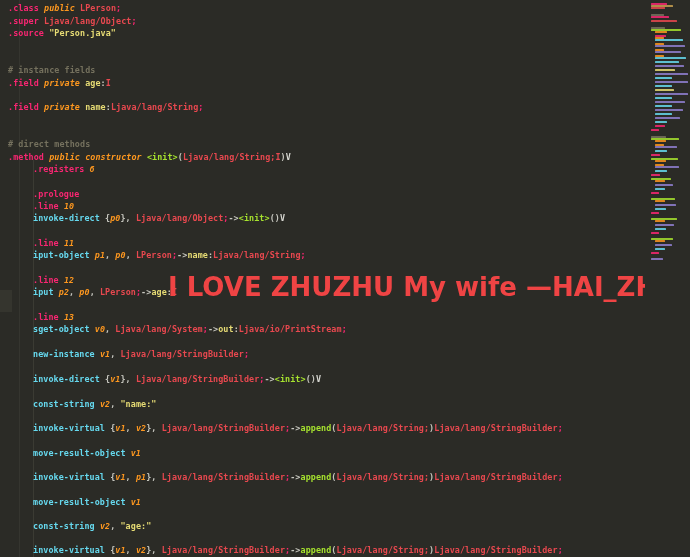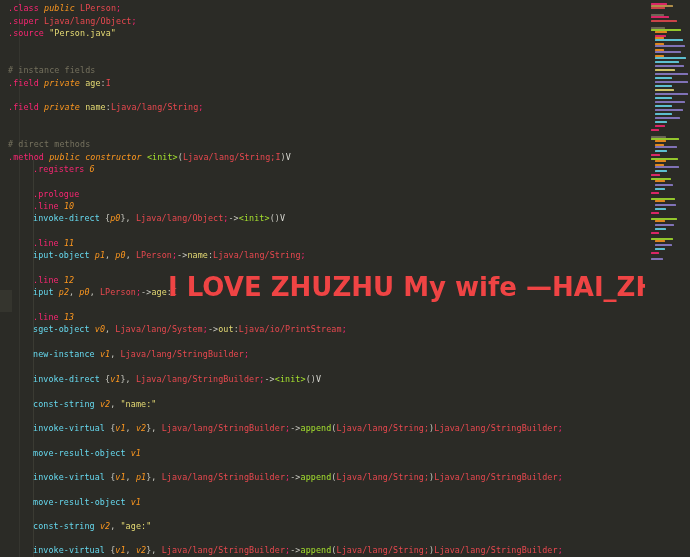--- a/index.html
+++ b/index.html
@@ -67,20 +67,21 @@
     font-size: 8.4px;
     line-height: 12.52px;
     white-space: pre;
     letter-spacing: 0.1px;
   }
   .code .ln {
     position: absolute;
     left: 8px;
     height: 12.52px;
     white-space: pre;
+    font-weight: bold;
   }
 
   
   .t-dir      { color: #f92672; }   
   .t-mod      { color: #fd971f; font-style: italic; }  
   .t-type     { color: #e8484f; }   
   .t-str      { color: #e6db74; }   
   .t-cmt      { color: #75715e; }   
   .t-op       { color: #66d9ef; }   
   .t-reg      { color: #fd971f; font-style: italic; }  

